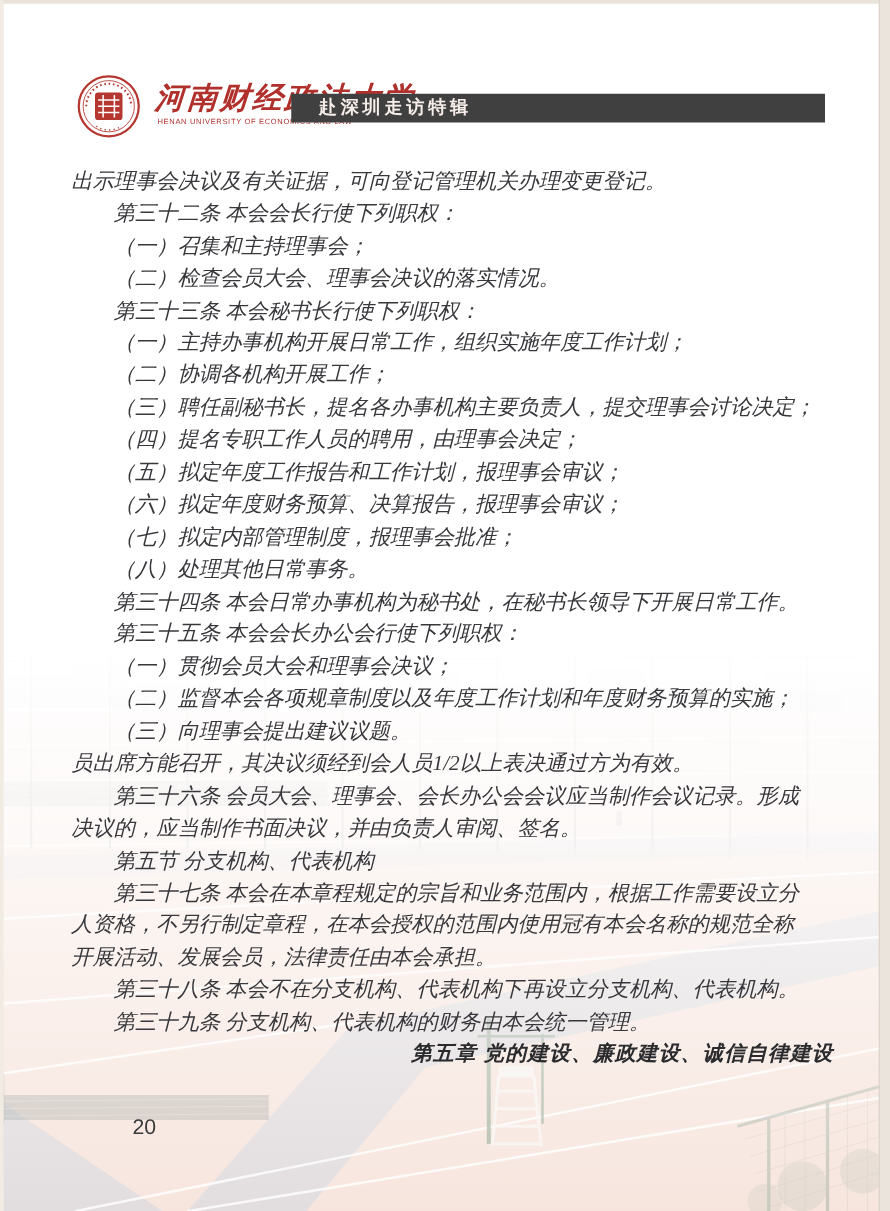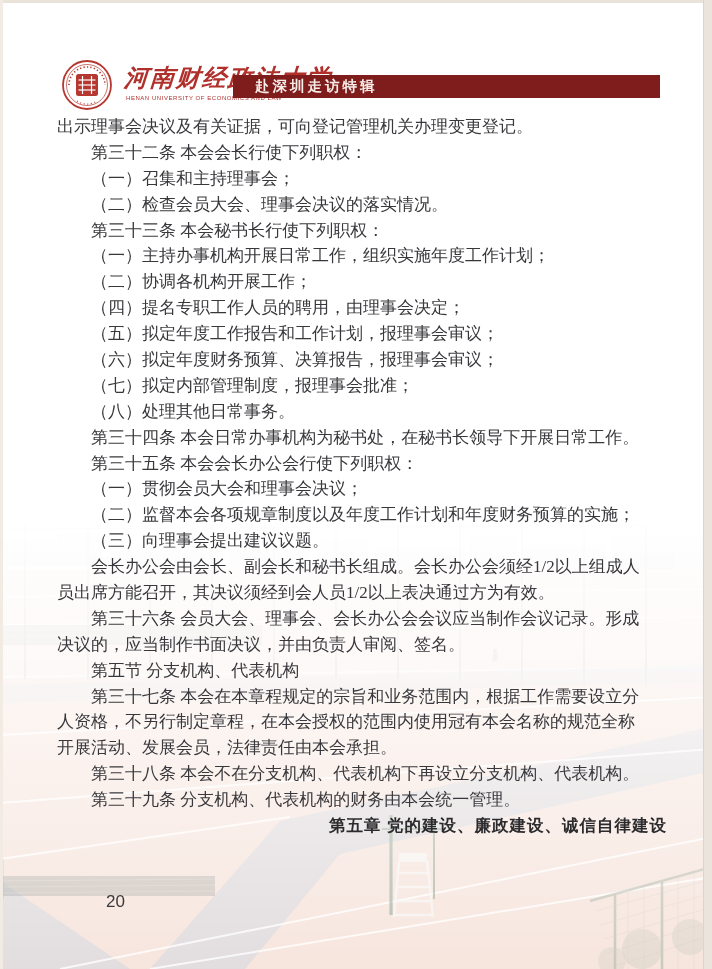--- a/index.html
+++ b/index.html
@@ -31,21 +31,21 @@
     font-style:italic;letter-spacing:2px;color:#b0302c;transform:skewX(-4deg);
     font-family:"DejaVu Serif","Liberation Serif",serif;white-space:nowrap;}
   .brand-en{position:absolute;left:126px;top:37px;font-size:6px;letter-spacing:.55px;
     color:#b0302c;font-family:"Liberation Sans","DejaVu Sans",sans-serif;white-space:nowrap;}
   .banner{position:absolute;left:233px;top:17px;width:427px;height:23px;background:#a3242f;
     color:#f7eeea;font-family:"Liberation Sans","DejaVu Sans",sans-serif;
     font-size:14.5px;font-weight:bold;letter-spacing:3px;line-height:23px;
     padding-left:22px;box-sizing:border-box;white-space:nowrap;}
 
   
-  .doc{position:absolute;left:57px;top:114px;width:610px;z-index:3;}
+  .doc{position:absolute;left:57px;top:132px;width:610px;z-index:3;font-style:italic;}
   .line{height:25.9px;line-height:25.9px;font-size:17px;color:#38383c;
     white-space:nowrap;overflow:visible;}
   .line.ind{text-indent:2em;}
   .line.ctr{text-align:center;text-indent:0;}
   .line.bold{font-weight:bold;color:#2b2b2e;
     font-family:"Liberation Sans","DejaVu Sans",sans-serif;letter-spacing:1px;font-size:16.5px;text-align:right;}
 
   .page-number{position:absolute;left:62px;top:892px;z-index:3;font-size:17px;color:#3a3a3a;
     font-family:"Liberation Sans","DejaVu Sans",sans-serif;margin-left:44px;}
 </style>
@@ -187,44 +187,44 @@
           <line x1="17.5" y1="21" x2="34.5" y2="21"></line>
           <line x1="17.5" y1="26" x2="34.5" y2="26"></line>
           <line x1="17.5" y1="31" x2="34.5" y2="31"></line>
           <line x1="21.5" y1="17" x2="21.5" y2="35"></line>
           <line x1="30.5" y1="17" x2="30.5" y2="35"></line>
         </g>
       </svg>
     </div>
     <div class="brand-zh" style="color: rgb(176, 48, 44);">河南财经政法大学</div>
     <div class="brand-en" style="color: rgb(176, 48, 44);">HENAN UNIVERSITY OF ECONOMICS AND LAW</div>
-    <div class="banner" style="background: #7f1d1d;">
+    <div class="banner" style="background: #404040;">
       <span>赴深圳走访特辑</span>
     </div>
   </div>
 
   <div class="doc">
       <div class="line">出示理事会决议及有关证据，可向登记管理机关办理变更登记。</div>
       <div class="line ind">第三十二条 本会会长行使下列职权：</div>
       <div class="line ind">（一）召集和主持理事会；</div>
       <div class="line ind">（二）检查会员大会、理事会决议的落实情况。</div>
       <div class="line ind">第三十三条 本会秘书长行使下列职权：</div>
       <div class="line ind">（一）主持办事机构开展日常工作，组织实施年度工作计划；</div>
       <div class="line ind">（二）协调各机构开展工作；</div>
+      <div class="line ind">（三）聘任副秘书长，提名各办事机构主要负责人，提交理事会讨论决定；</div>
       <div class="line ind">（四）提名专职工作人员的聘用，由理事会决定；</div>
       <div class="line ind">（五）拟定年度工作报告和工作计划，报理事会审议；</div>
       <div class="line ind">（六）拟定年度财务预算、决算报告，报理事会审议；</div>
       <div class="line ind">（七）拟定内部管理制度，报理事会批准；</div>
       <div class="line ind">（八）处理其他日常事务。</div>
       <div class="line ind">第三十四条 本会日常办事机构为秘书处，在秘书长领导下开展日常工作。</div>
       <div class="line ind">第三十五条 本会会长办公会行使下列职权：</div>
       <div class="line ind">（一）贯彻会员大会和理事会决议；</div>
       <div class="line ind">（二）监督本会各项规章制度以及年度工作计划和年度财务预算的实施；</div>
       <div class="line ind">（三）向理事会提出建议议题。</div>
-      <div class="line ind">会长办公会由会长、副会长和秘书长组成。会长办公会须经1/2以上组成人</div>
       <div class="line">员出席方能召开，其决议须经到会人员1/2以上表决通过方为有效。</div>
       <div class="line ind">第三十六条 会员大会、理事会、会长办公会会议应当制作会议记录。形成</div>
       <div class="line">决议的，应当制作书面决议，并由负责人审阅、签名。</div>
       <div class="line ind">第五节 分支机构、代表机构</div>
       <div class="line ind">第三十七条 本会在本章程规定的宗旨和业务范围内，根据工作需要设立分</div>
       <div class="line">人资格，不另行制定章程，在本会授权的范围内使用冠有本会名称的规范全称</div>
       <div class="line">开展活动、发展会员，法律责任由本会承担。</div>
       <div class="line ind">第三十八条 本会不在分支机构、代表机构下再设立分支机构、代表机构。</div>
       <div class="line ind">第三十九条 分支机构、代表机构的财务由本会统一管理。</div>
       <div class="line ctr bold">第五章 党的建设、廉政建设、诚信自律建设</div>

